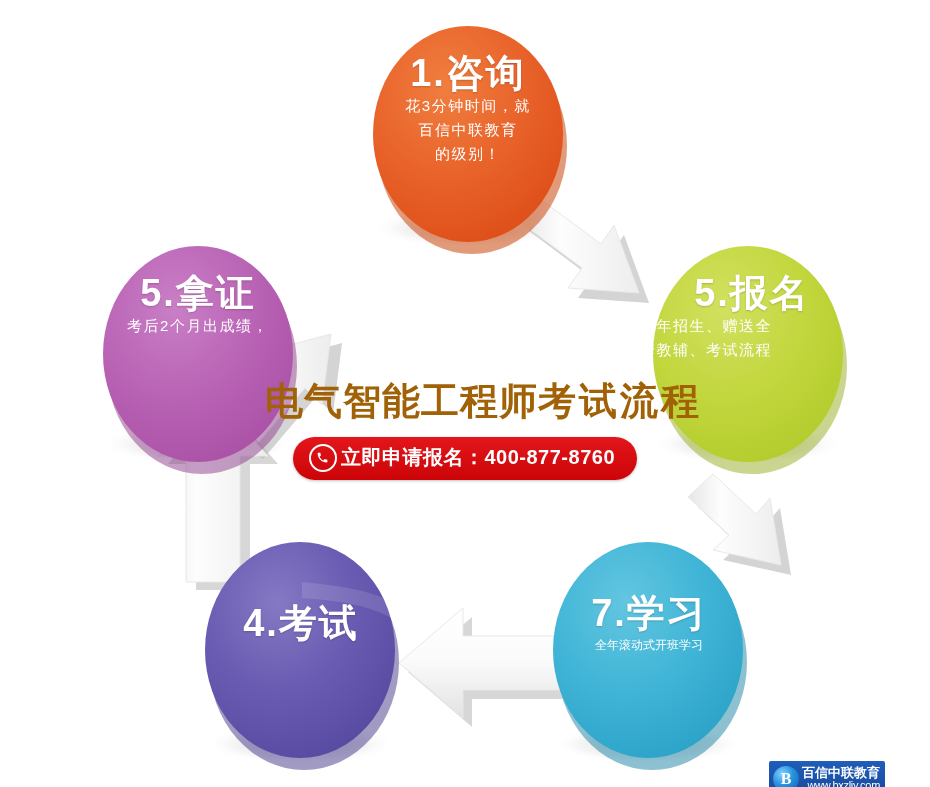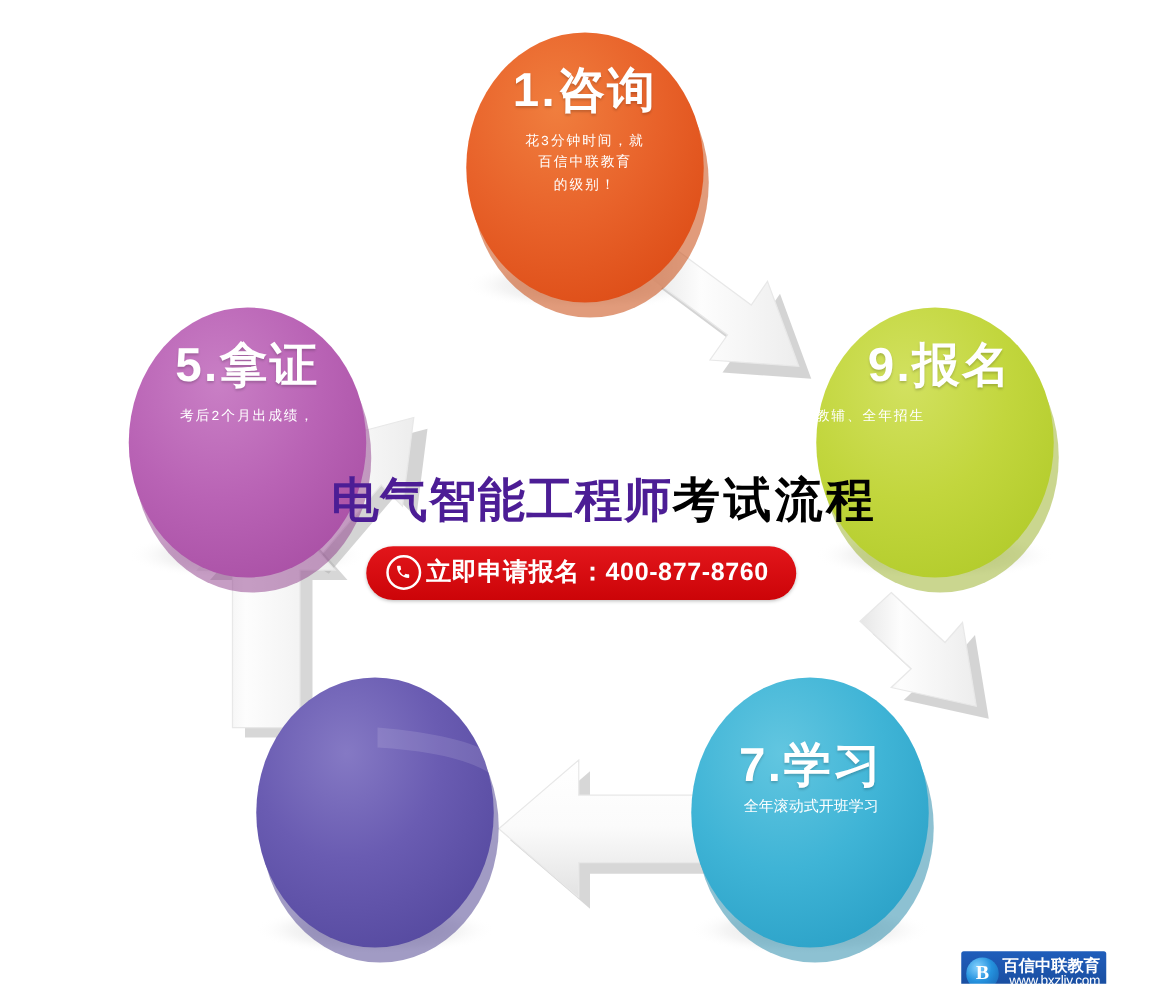--- a/index.html
+++ b/index.html
@@ -21,25 +21,25 @@
   }
   .node-title{
     font-size:38px;
     font-weight:bold;
     letter-spacing:2px;
     line-height:1.05;
     text-shadow:0 1px 2px rgba(0,0,0,.18);
     white-space:nowrap;
   }
   .node-sub{
-    font-size:11px;
+    font-size:15px;
     line-height:1.6;
     letter-spacing:1.5px;
-    margin-top:12px;
-    font-family:Liberation Mono, monospace;
+    margin-top:0;
+    font-family:Liberation Sans, sans-serif;
   }
   .node-sub.plain{
     font-family:"Liberation Sans","DejaVu Sans",sans-serif;
     letter-spacing:0px;
     font-size:12px;
     margin-top:2px;
   }
 
   
   #center-block{
@@ -48,22 +48,22 @@
     width:400px;
     text-align:center;
   }
   #center-title{
     font-size:38px;
     font-weight:bold;
     letter-spacing:1px;
     white-space:nowrap;
     line-height:1.1;
   }
-  #center-title .blk{color:#4c1d95;}
-  #center-title .red{color:#000000;letter-spacing:3px;}
+  #center-title .blk{color:#a16207;}
+  #center-title .red{color:#a16207;letter-spacing:3px;}
   #cta-button{
     display:inline-flex;
     align-items:center;
     gap:4px;
     margin-top:14px;
     background:#D60A10;
     background:linear-gradient(180deg,#e2161b 0%,#cc0408 100%);
     color:#ffffff;
     border-radius:22px;
     padding:7px 22px 8px 16px;
@@ -216,33 +216,37 @@
   <div class="node-label" style="left:348px;top:38px;width:240px;">
     <div class="node-title">1.咨询</div>
     <div class="node-sub">
       <div>花3分钟时间，就</div>
       <div>百信中联教育</div>
       <div>的级别！</div>
     </div>
   </div>
 
   <div class="node-label" style="left:634px;top:258px;width:236px;">
-    <div class="node-title">9.报名</div>
+    <div class="node-title">5.报名</div>
     <div class="node-sub" style="text-align:left;padding-left:6px;">
-      <div>套教辅、全年招生</div>
+      <div>全年招生、赠送全</div>
+      <div>套教辅、考试流程</div>
     </div>
   </div>
 
   <div class="node-label" style="left:538px;top:578px;width:222px;">
     <div class="node-title">7.学习</div>
     <div class="node-sub plain">
       <div>全年滚动式开班学习</div>
     </div>
   </div>
 
+  <div class="node-label" style="left:190px;top:588px;width:222px;">
+    <div class="node-title">4.考试</div>
+  </div>
 
   <div class="node-label" style="left:80px;top:258px;width:236px;">
     <div class="node-title">5.拿证</div>
     <div class="node-sub">
       <div>考后2个月出成绩，</div>
     </div>
   </div>
 
   <div id="center-block">
     <div id="center-title">

